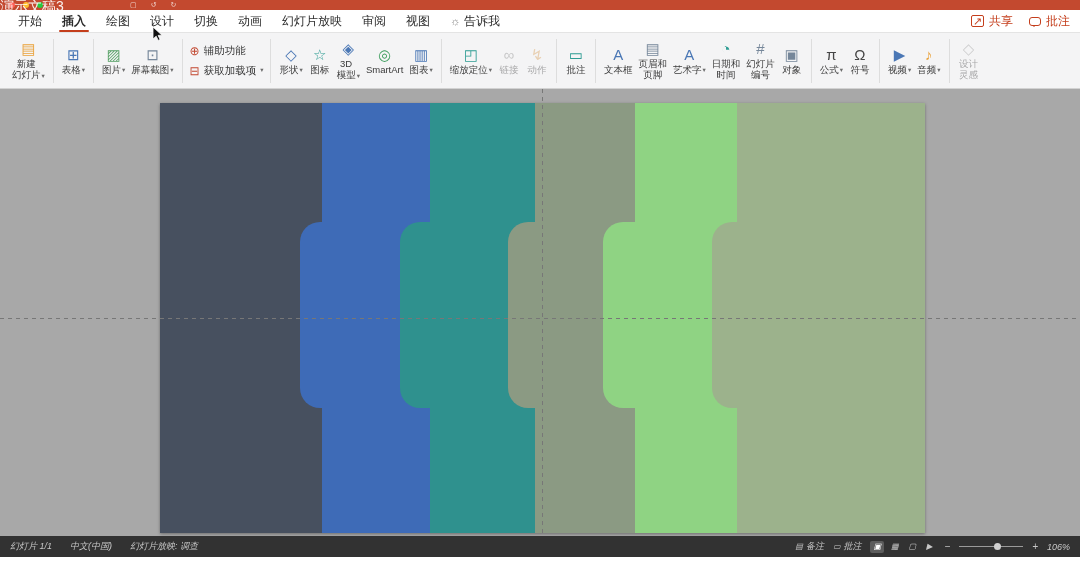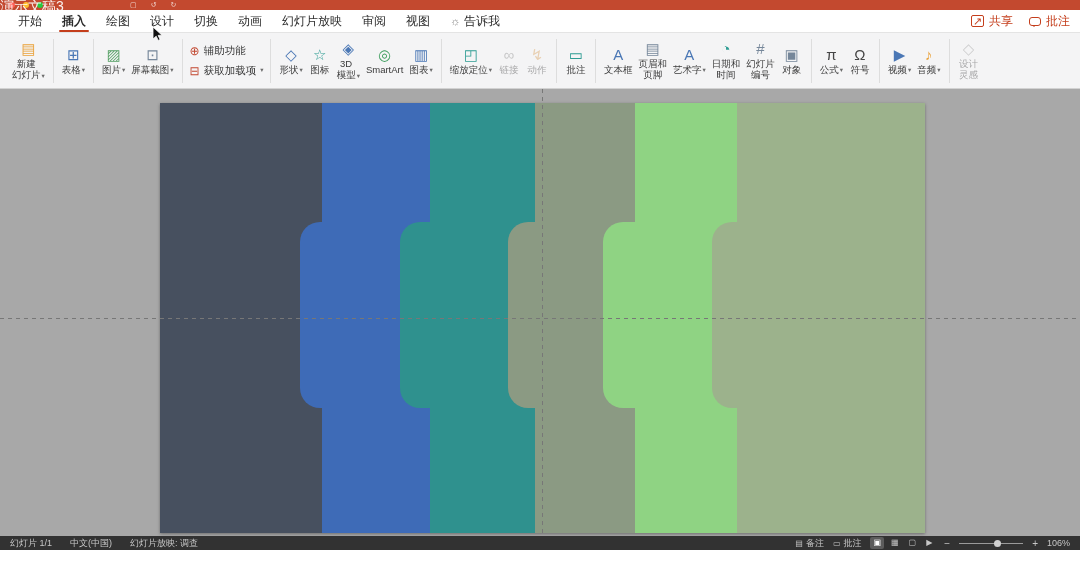--- a/index.html
+++ b/index.html
@@ -49,21 +49,21 @@
   .striptab { position:absolute; }
   .guide-v { position:absolute; top:0; bottom:0; width:1px; z-index:3; background:repeating-linear-gradient(to bottom,#777 0 4px,transparent 4px 8px); }
   .guide-h { position:absolute; left:0; right:0; height:1px; z-index:3; background:repeating-linear-gradient(to right,#777 0 4px,transparent 4px 8px); }
 
   .cursor { position:absolute; left:152px; top:27px; z-index:50; }
 
   
   .notesbar { height:37px; background:#fbfbfb; border-top:1px solid #dcdcdc; padding:8px 10px; font-size:11px; color:#3c3c3c; }
 
   
-  .statusbar { height:14px; background:#323232; color:#c7c7c7; font-size:9px; display:flex; align-items:center; padding:0 10px; gap:18px; }
+  .statusbar { height:21px; background:#323232; color:#c7c7c7; font-size:9px; display:flex; align-items:center; padding:0 10px; gap:18px;font-style:italic; }
   .status-left { display:flex; align-items:center; gap:18px; }
   .sitem { display:inline-flex; align-items:center; gap:3px; cursor:default; white-space:nowrap; }
   .mini-ic { font-size:8px; }
   .status-right { margin-left:auto; display:flex; align-items:center; gap:9px; }
   .status-views { display:flex; align-items:center; gap:4px; }
   .sview { padding:0 3px; border-radius:2px; font-size:8px; line-height:12px; }
   .sview.active { background:#5c5c5c; color:#fff; }
   .zbtn { font-size:10px; }
   .zoomtrack { position:relative; width:64px; height:1px; background:#9a9a9a; display:inline-block; }
   .zoomknob { position:absolute; left:55%; top:-3px; width:7px; height:7px; border-radius:50%; background:#d0d0d0; }

